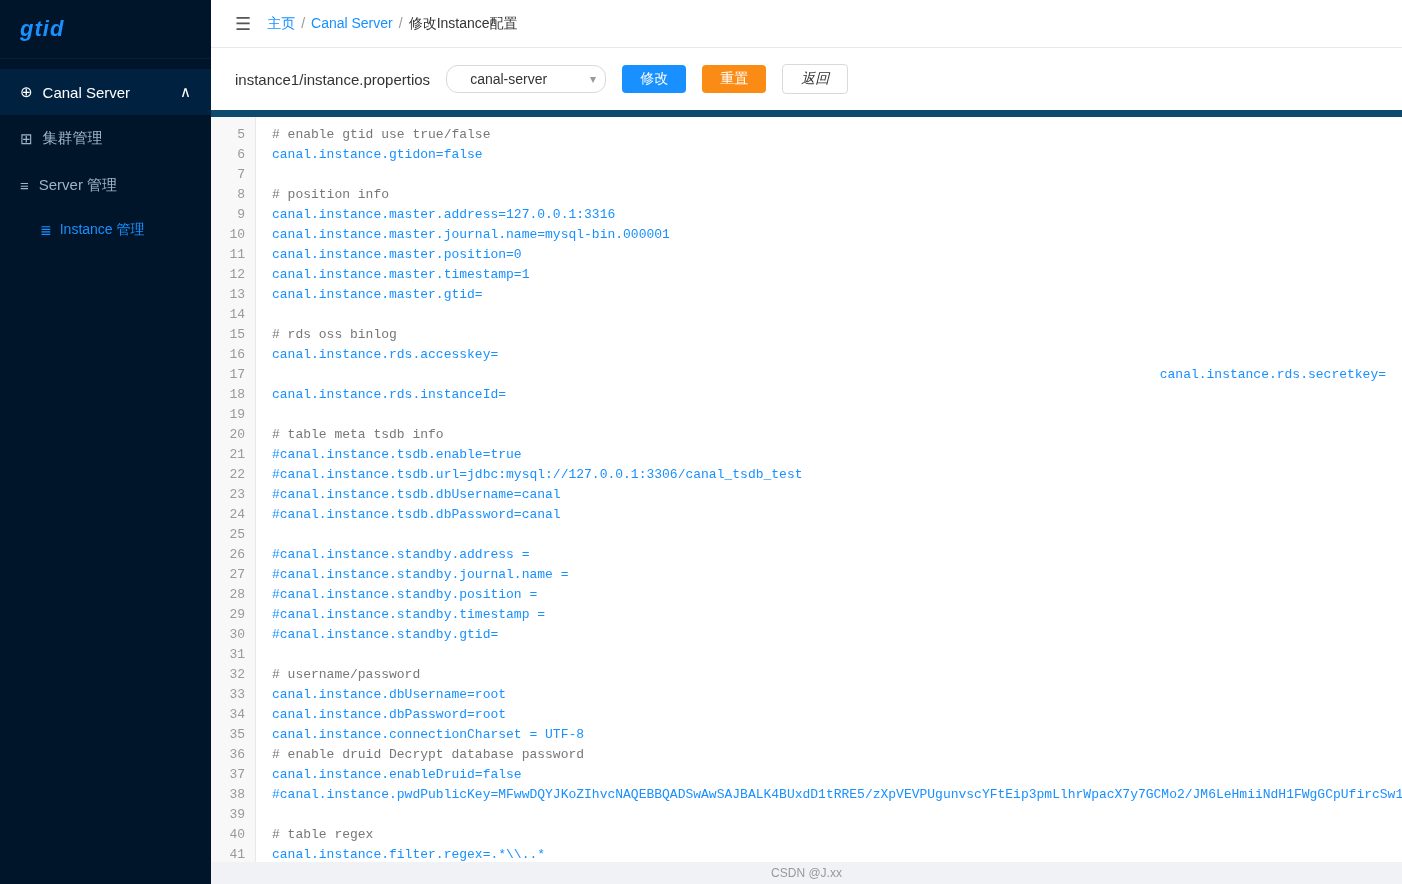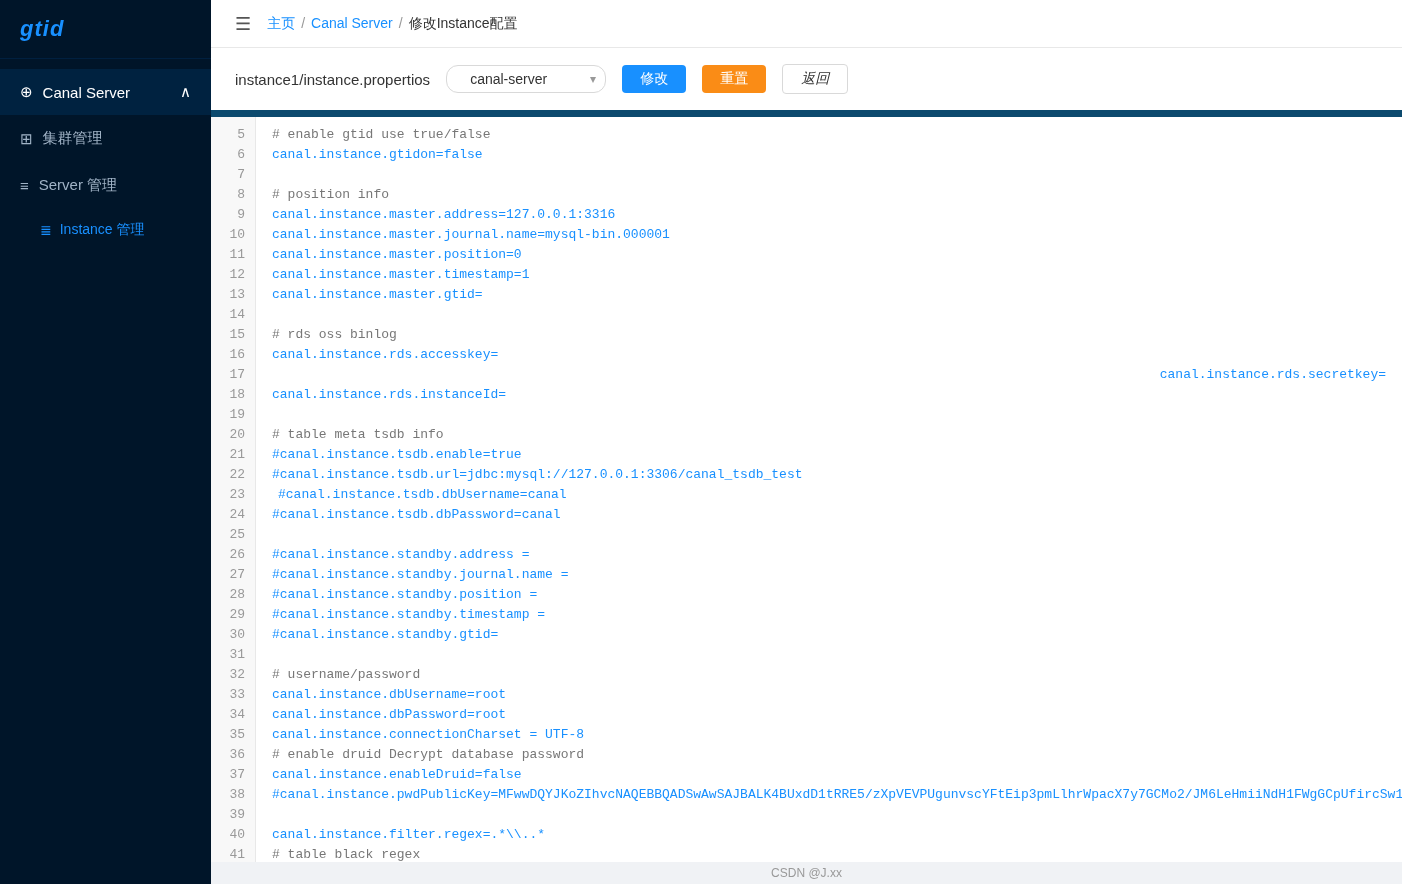--- a/index.html
+++ b/index.html
@@ -307,37 +307,38 @@
         <div class="code-line" style="color: rgb(24, 144, 255);">canal.instance.master.gtid=</div>
         <div class="code-line">&nbsp;</div>
         <div class="code-line" style="color: rgb(119, 119, 119);"># rds oss binlog</div>
         <div class="code-line" style="color: rgb(24, 144, 255);">canal.instance.rds.accesskey=</div>
         <div class="code-line" style="color: rgb(24, 144, 255); text-align: right;">canal.instance.rds.secretkey=</div>
         <div class="code-line" style="color: rgb(24, 144, 255);">canal.instance.rds.instanceId=</div>
         <div class="code-line">&nbsp;</div>
         <div class="code-line" style="color: rgb(119, 119, 119);"># table meta tsdb info</div>
         <div class="code-line" style="color: rgb(24, 144, 255);">#canal.instance.tsdb.enable=true</div>
         <div class="code-line" style="color: rgb(24, 144, 255);">#canal.instance.tsdb.url=jdbc:mysql://127.0.0.1:3306/canal_tsdb_test</div>
-        <div class="code-line" style="color: rgb(24, 144, 255); margin-left: 6px;">#canal.instance.tsdb.dbUsername=canal</div>
+        <div class="code-line" style="color: rgb(24, 144, 255);">#canal.instance.tsdb.dbUsername=canal</div>
         <div class="code-line" style="color: rgb(24, 144, 255);">#canal.instance.tsdb.dbPassword=canal</div>
         <div class="code-line">&nbsp;</div>
         <div class="code-line" style="color: rgb(24, 144, 255);">#canal.instance.standby.address =</div>
         <div class="code-line" style="color: rgb(24, 144, 255);">#canal.instance.standby.journal.name =</div>
         <div class="code-line" style="color: rgb(24, 144, 255);">#canal.instance.standby.position =</div>
         <div class="code-line" style="color: rgb(24, 144, 255);">#canal.instance.standby.timestamp =</div>
         <div class="code-line" style="color: rgb(24, 144, 255);">#canal.instance.standby.gtid=</div>
         <div class="code-line">&nbsp;</div>
         <div class="code-line" style="color: rgb(119, 119, 119);"># username/password</div>
         <div class="code-line" style="color: rgb(24, 144, 255);">canal.instance.dbUsername=root</div>
         <div class="code-line" style="color: rgb(24, 144, 255);">canal.instance.dbPassword=root</div>
         <div class="code-line" style="color: rgb(24, 144, 255);">canal.instance.connectionCharset = UTF-8</div>
         <div class="code-line" style="color: rgb(119, 119, 119);"># enable druid Decrypt database password</div>
         <div class="code-line" style="color: rgb(24, 144, 255);">canal.instance.enableDruid=false</div>
         <div class="code-line" style="color: rgb(24, 144, 255);">#canal.instance.pwdPublicKey=MFwwDQYJKoZIhvcNAQEBBQADSwAwSAJBALK4BUxdD1tRRE5/zXpVEVPUgunvscYFtEip3pmLlhrWpacX7y7GCMo2/JM6LeHmiiNdH1FWgGCpUfircSw1WKUCAweEAAQ==</div>
         <div class="code-line">&nbsp;</div>
+        <div class="code-line" style="color: rgb(119, 119, 119);"># table regex</div>
         <div class="code-line" style="color: rgb(24, 144, 255);">canal.instance.filter.regex=.*\\..*</div>
         <div class="code-line" style="color: rgb(119, 119, 119);"># table black regex</div>
       </div>
   </div>
 
   <div class="footer">
     <span>CSDN @J.xx</span>
   </div>
 </div>
 

